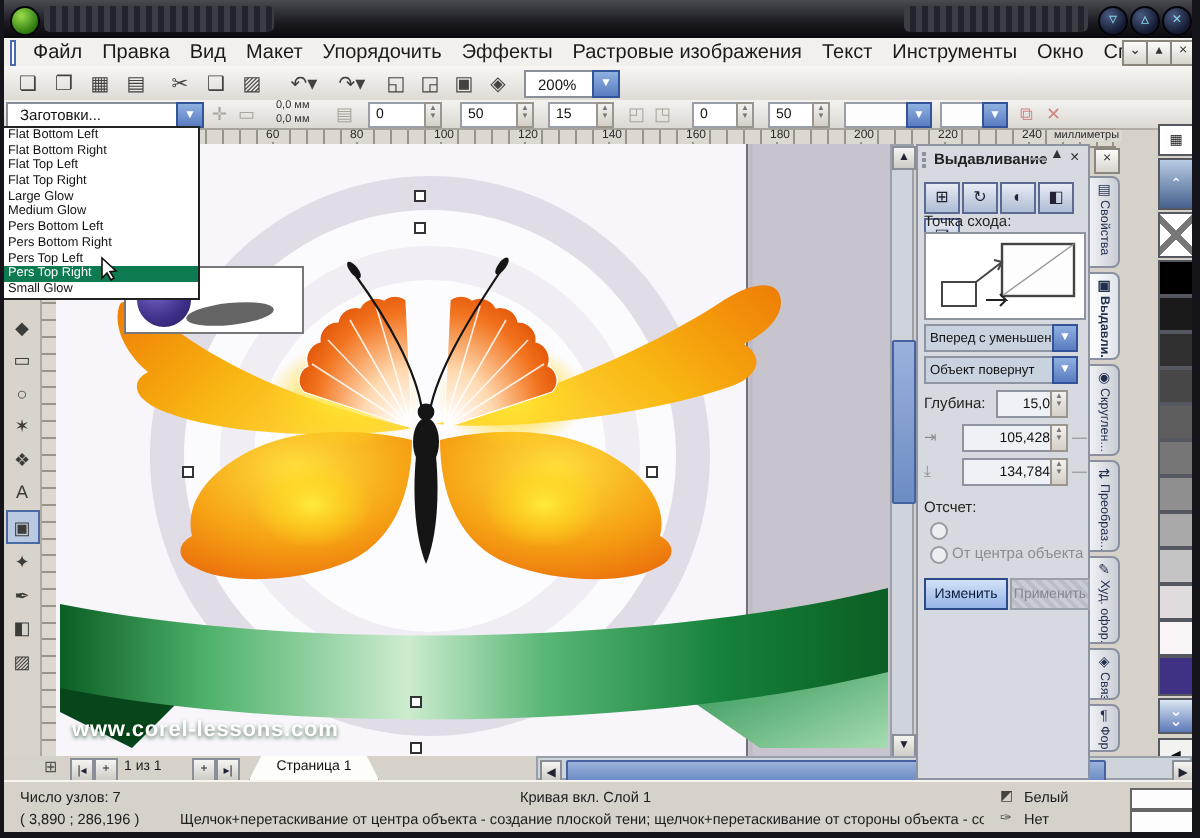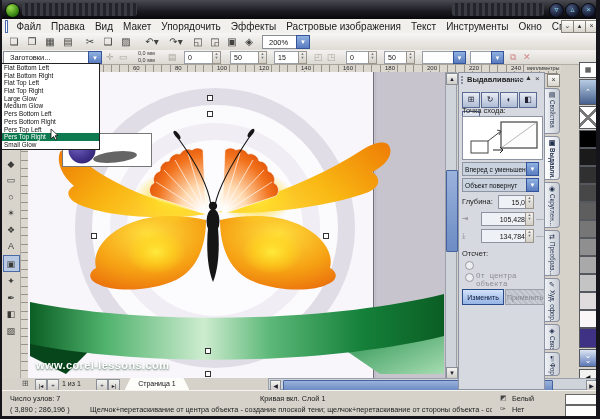--- a/index.html
+++ b/index.html
@@ -394,21 +394,21 @@
   <div class="abs dk-field" style="left:22px;top:139px;width:43px;height:12px;">105,428</div>
   <div class="abs spin" style="left:66px;top:139px;height:12px;">▲<br>▼</div>
   <span class="abs dk-label dk-gray" style="left:77px;top:141px;">—</span>
   <span class="abs dk-label dk-gray" style="left:3px;top:158px;">⤓</span>
   <div class="abs dk-field" style="left:22px;top:156px;width:43px;height:12px;">134,784</div>
   <div class="abs spin" style="left:66px;top:156px;height:12px;">▲<br>▼</div>
   <span class="abs dk-label dk-gray" style="left:77px;top:158px;">—</span>
   <span class="abs dk-label" style="left:3px;top:176px;">Отсчет:</span>
   <div class="abs radio" style="left:6px;top:188px;"></div>
   <div class="abs radio" style="left:6px;top:200px;"></div>
-  <span class="abs dk-label dk-gray" style="left:17px;top:199px;font-family:Liberation Mono, monospace;">От центра объекта</span>
+  <span class="abs dk-label dk-gray" style="left:17px;top:199px;">От центра объекта</span>
   <div class="abs btn-edit" style="left:3px;top:216px;width:40px;height:14px;">Изменить</div>
   <div class="abs btn-disabled" style="left:46px;top:216px;width:38px;height:14px;">Применить</div>
 </div>
 
 <div class="abs mdi-btn" style="left:547px;top:74px;z-index:21;">×</div>
 <div class="abs dtab" style="top:88px;height:46px;">
     <span class="dtab-ico">▤</span>
     <span>Свойства</span>
   </div>
 <div class="abs dtab dtab-active" style="top:136px;height:44px;">

